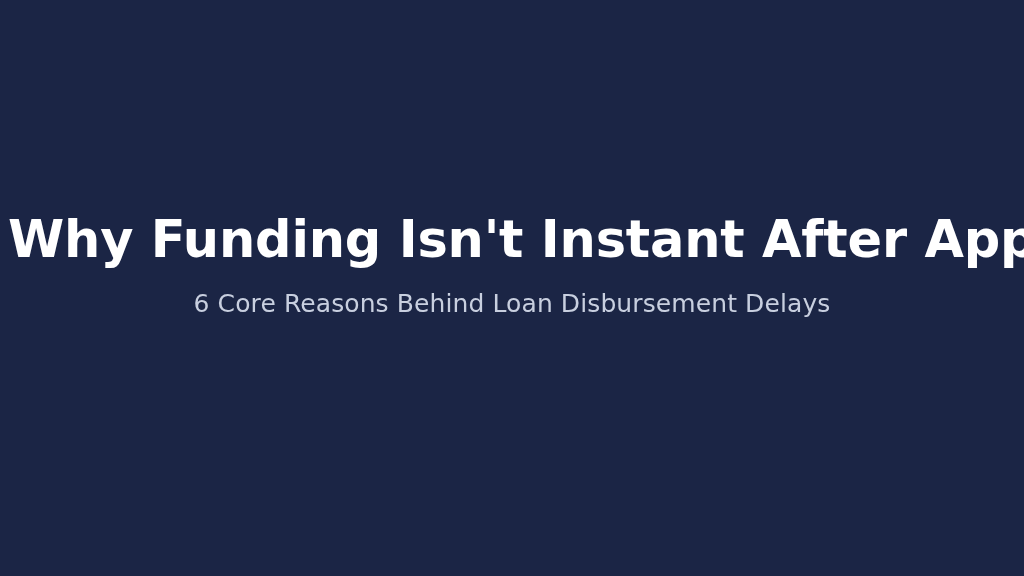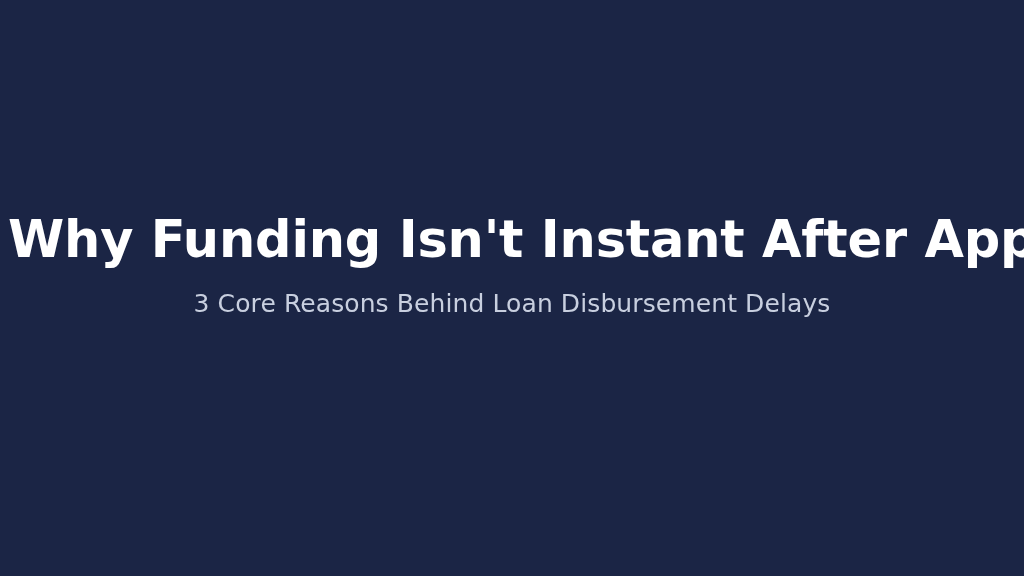--- a/index.html
+++ b/index.html
@@ -62,15 +62,15 @@
     color: #c8cfdf;
     white-space: nowrap;
   }
 </style>
 </head>
 <body>
 
 <div class="slide">
   <div class="slide-content">
     <h1 class="slide-title">Why Funding Isn't Instant After Approval</h1>
-    <p class="slide-subtitle">3 Core Reasons Behind Loan Disbursement Delays</p>
+    <p class="slide-subtitle">6 Core Reasons Behind Loan Disbursement Delays</p>
   </div>
 </div>
 
 </body></html>

